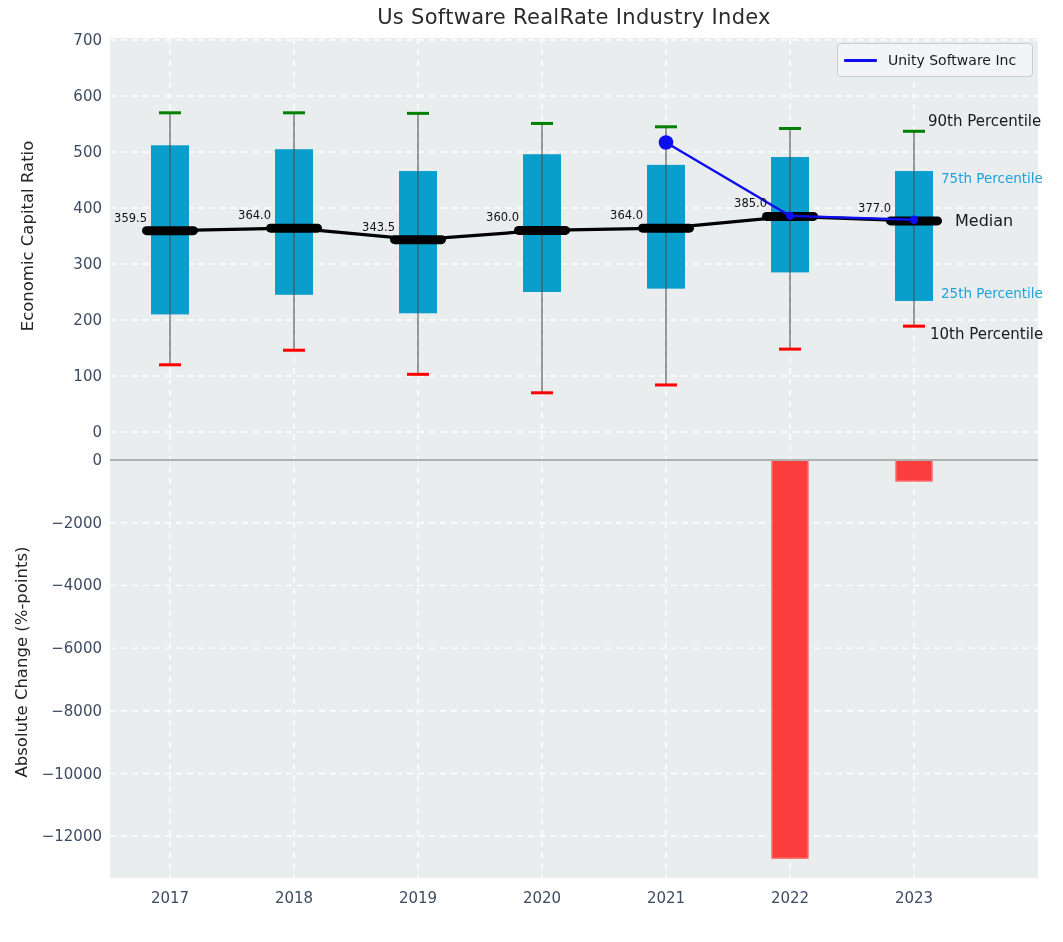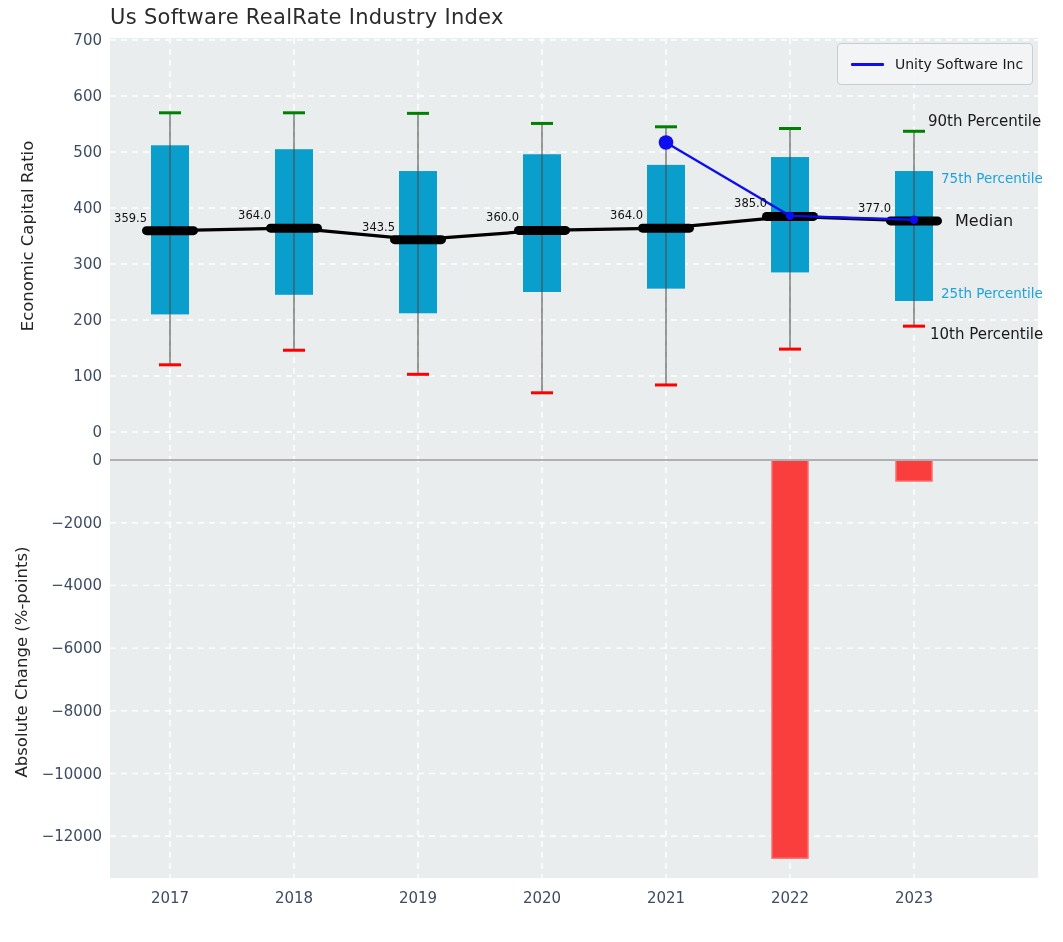--- a/index.html
+++ b/index.html
@@ -1,29 +1,29 @@
 <!DOCTYPE html>
 <html><head>
 <meta charset="utf-8">
 <style>
   html,body{margin:0;padding:0;background:#ffffff;}
   .fig{position:relative;width:1063px;height:942px;background:#ffffff;
        font-family:"DejaVu Sans","Liberation Sans",sans-serif;overflow:hidden;}
   .fig svg{position:absolute;left:0;top:0;}
   .overlay{position:absolute;z-index:5;}
-  .chart-title{left:110px;top:5px;width:928px;
+  .chart-title{left:110px;top:5px;width:928px;text-align:center;
        font-size:21px;color:#2b2b2b;letter-spacing:.3px;}
   .ylabel{transform:translate(-50%,-50%) rotate(-90deg);white-space:nowrap;
        font-size:16.5px;color:#262626;}
   .ylabel-top{left:27px;top:236px;}
   .ylabel-bottom{left:21px;top:662px;}
   .xlabel{left:110px;top:911px;width:928px;text-align:center;
        font-size:16.5px;color:#262626;}
-  .legend{left:837px;top:43px;width:196px;height:42px;box-sizing:border-box;
-       display:flex;align-items:center;gap:11px;padding-left:13px;
+  .legend{left:837px;top:43px;width:196px;height:34px;box-sizing:border-box;
+       display:flex;align-items:center;gap:11px;padding-left:6px;
        border:1.2px solid #c9cdd1;border-radius:4px;
        background:rgba(243,245,247,0.88);font-size:14px;color:#1a1a1a;}
   .legend-line{display:inline-block;width:33px;height:3px;border-radius:1px;}
 </style>
 </head>
 <body>
 
 <div class="fig">
   <svg id="chart" width="1063" height="942" viewBox="0 0 1063 942">
       <rect x="110" y="38" width="928" height="840" fill="#e9edee"></rect>

